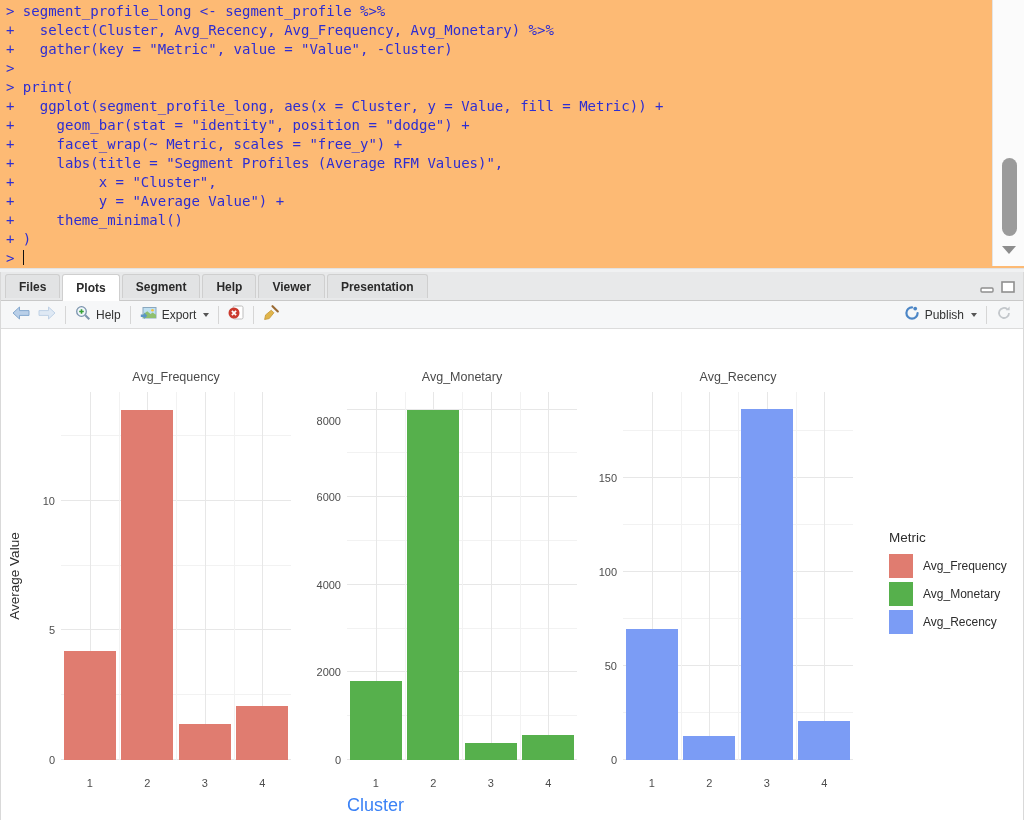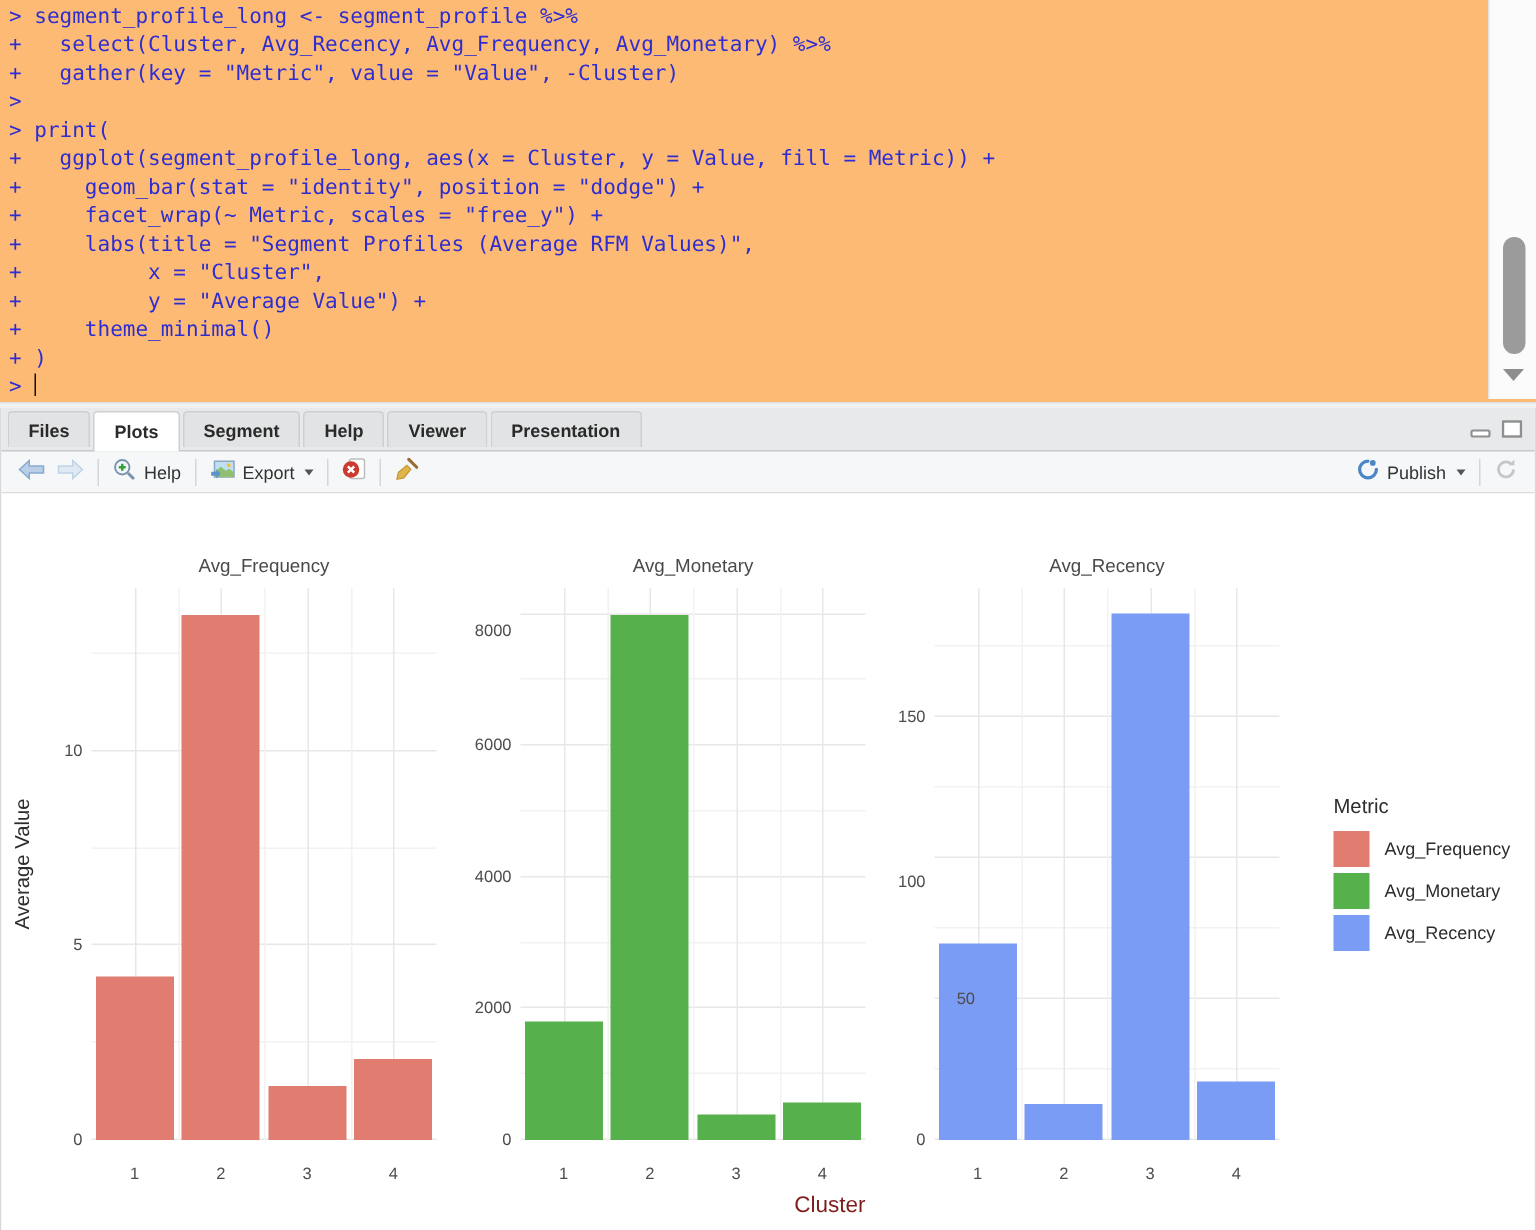--- a/index.html
+++ b/index.html
@@ -44,21 +44,21 @@
   .chart-title{position:absolute;left:56px;top:6px;font-size:16px;color:#2d2d2d;}
   .strip-label{position:absolute;top:41px;height:16px;font-size:12.5px;color:#4a4a4a;text-align:center;width:230px;}
   .panel{position:absolute;top:63px;width:230px;height:368px;}
   .hgrid{position:absolute;left:0;right:0;height:1px;}
   .vgrid{position:absolute;top:0;bottom:0;width:1px;}
   .grid-major{background:#e7e7e7;}
   .grid-minor{background:#f2f2f2;}
   .bar{position:absolute;bottom:0;}
   .ytick{position:absolute;width:44px;text-align:right;font-size:11px;color:#4d4d4d;}
   .xtick{position:absolute;top:448px;width:30px;text-align:center;font-size:11px;color:#4d4d4d;}
-  .x-axis-title{position:absolute;top:466px;left:346px;width:230px;text-align:right;font-size:15px;color:#7f1d1d;}
+  .x-axis-title{position:absolute;top:466px;left:346px;width:230px;text-align:left;font-size:18px;color:#3b82f6;}
   .y-axis-title{position:absolute;left:-58px;top:239px;width:144px;height:16px;text-align:center;
     font-size:13.5px;color:#2d2d2d;transform:rotate(-90deg);}
   .legend{position:absolute;left:876px;top:201px;margin-left:12px;}
   .legend-title{font-size:13.5px;color:#2d2d2d;margin-bottom:9px;}
   .legend-entry{display:flex;align-items:center;margin-bottom:4px;}
   .legend-swatch{width:24px;height:24px;margin-right:10px;flex:none;}
   .legend-label{font-size:12px;color:#2d2d2d;white-space:nowrap;}
 </style>
 </head>
 <body>
@@ -272,21 +272,21 @@
         <div class="vgrid grid-major" style="left: 28.75px;"></div>
         <div class="vgrid grid-major" style="left: 86.25px;"></div>
         <div class="vgrid grid-major" style="left: 143.75px;"></div>
         <div class="vgrid grid-major" style="left: 201.25px;"></div>
         <div class="bar" style="left: 2.75px; width: 52px; height: 131.429px; background: rgb(123, 156, 245);"></div>
         <div class="bar" style="left: 60.25px; width: 52px; height: 24.4082px; background: rgb(123, 156, 245);"></div>
         <div class="bar" style="left: 117.75px; width: 52px; height: 351.102px; background: rgb(123, 156, 245);"></div>
         <div class="bar" style="left: 175.25px; width: 52px; height: 39.4286px; background: rgb(123, 156, 245);"></div>
       </div>
       <div class="ytick" style="left: 572px; top: 425px;">0</div>
-      <div class="ytick" style="left: 605px; top: 331.122px;">50</div>
-      <div class="ytick" style="left: 572px; top: 237.245px; margin-top: 16px;">100</div>
+      <div class="ytick" style="left: 572px; top: 331.122px;">50</div>
+      <div class="ytick" style="left: 572px; top: 237.245px;">100</div>
       <div class="ytick" style="left: 572px; top: 143.367px;">150</div>
       <div class="xtick" style="left: 635.75px;">1</div>
       <div class="xtick" style="left: 693.25px;">2</div>
       <div class="xtick" style="left: 750.75px;">3</div>
       <div class="xtick" style="left: 808.25px;">4</div>
     </div>
 </div>
 
 </body></html>

